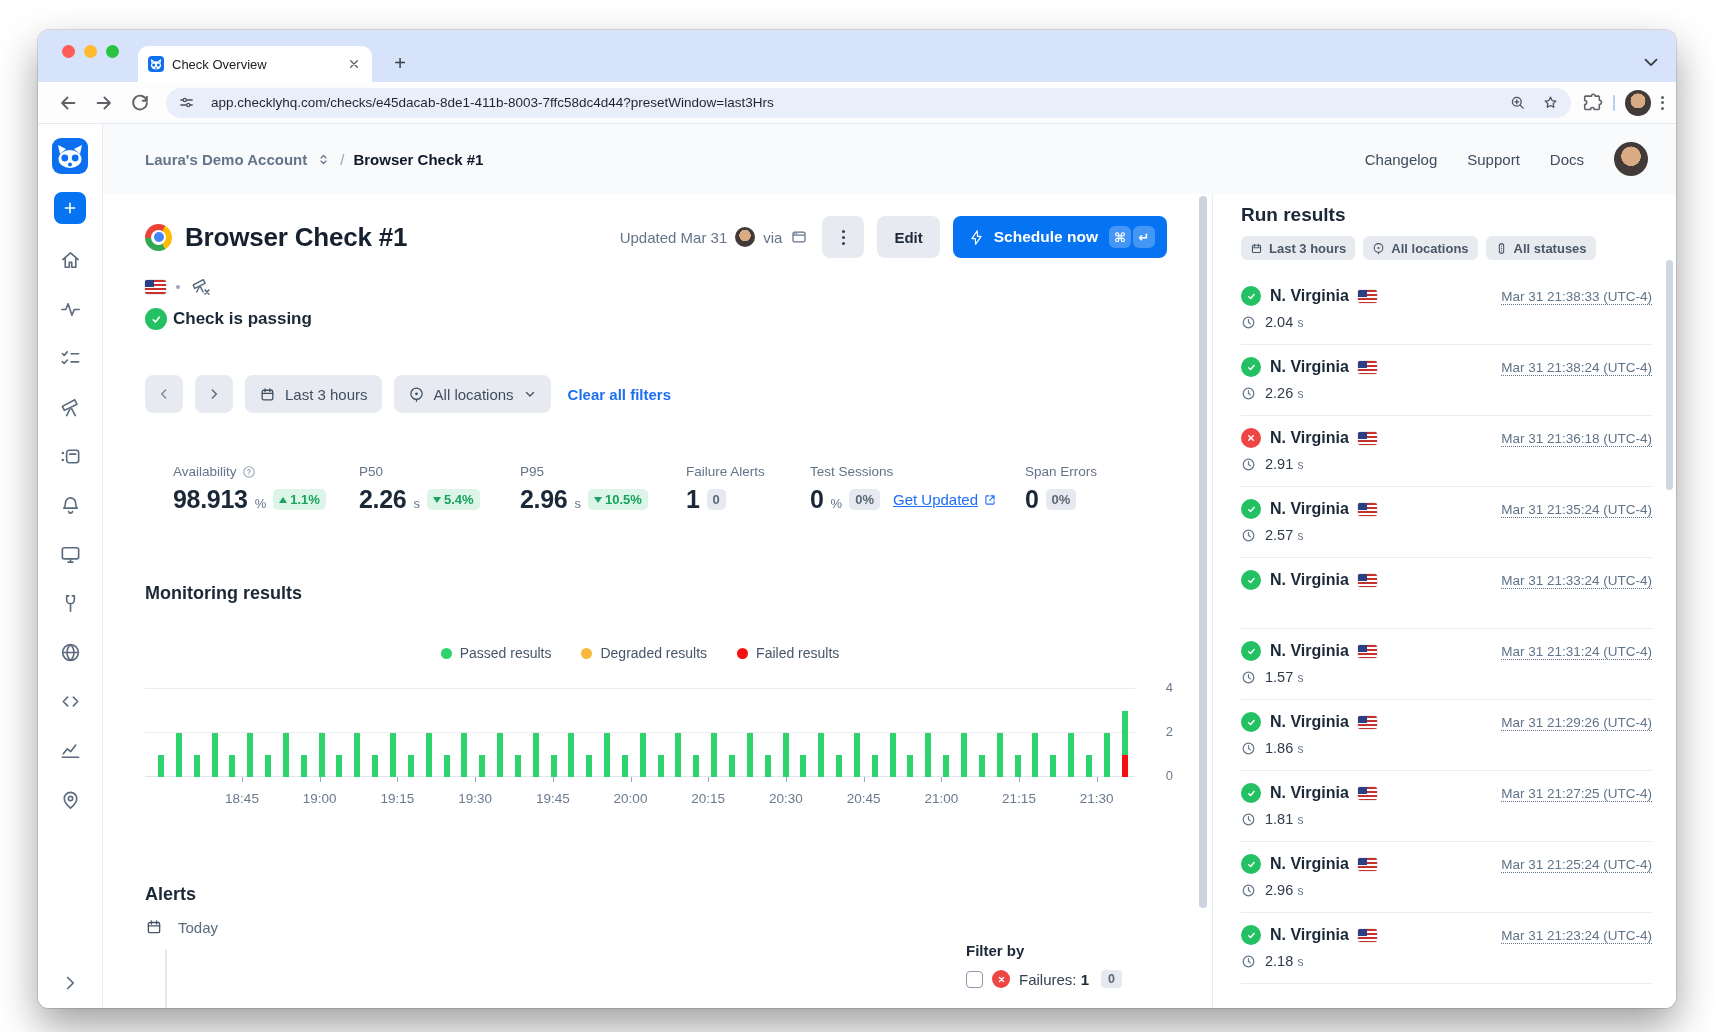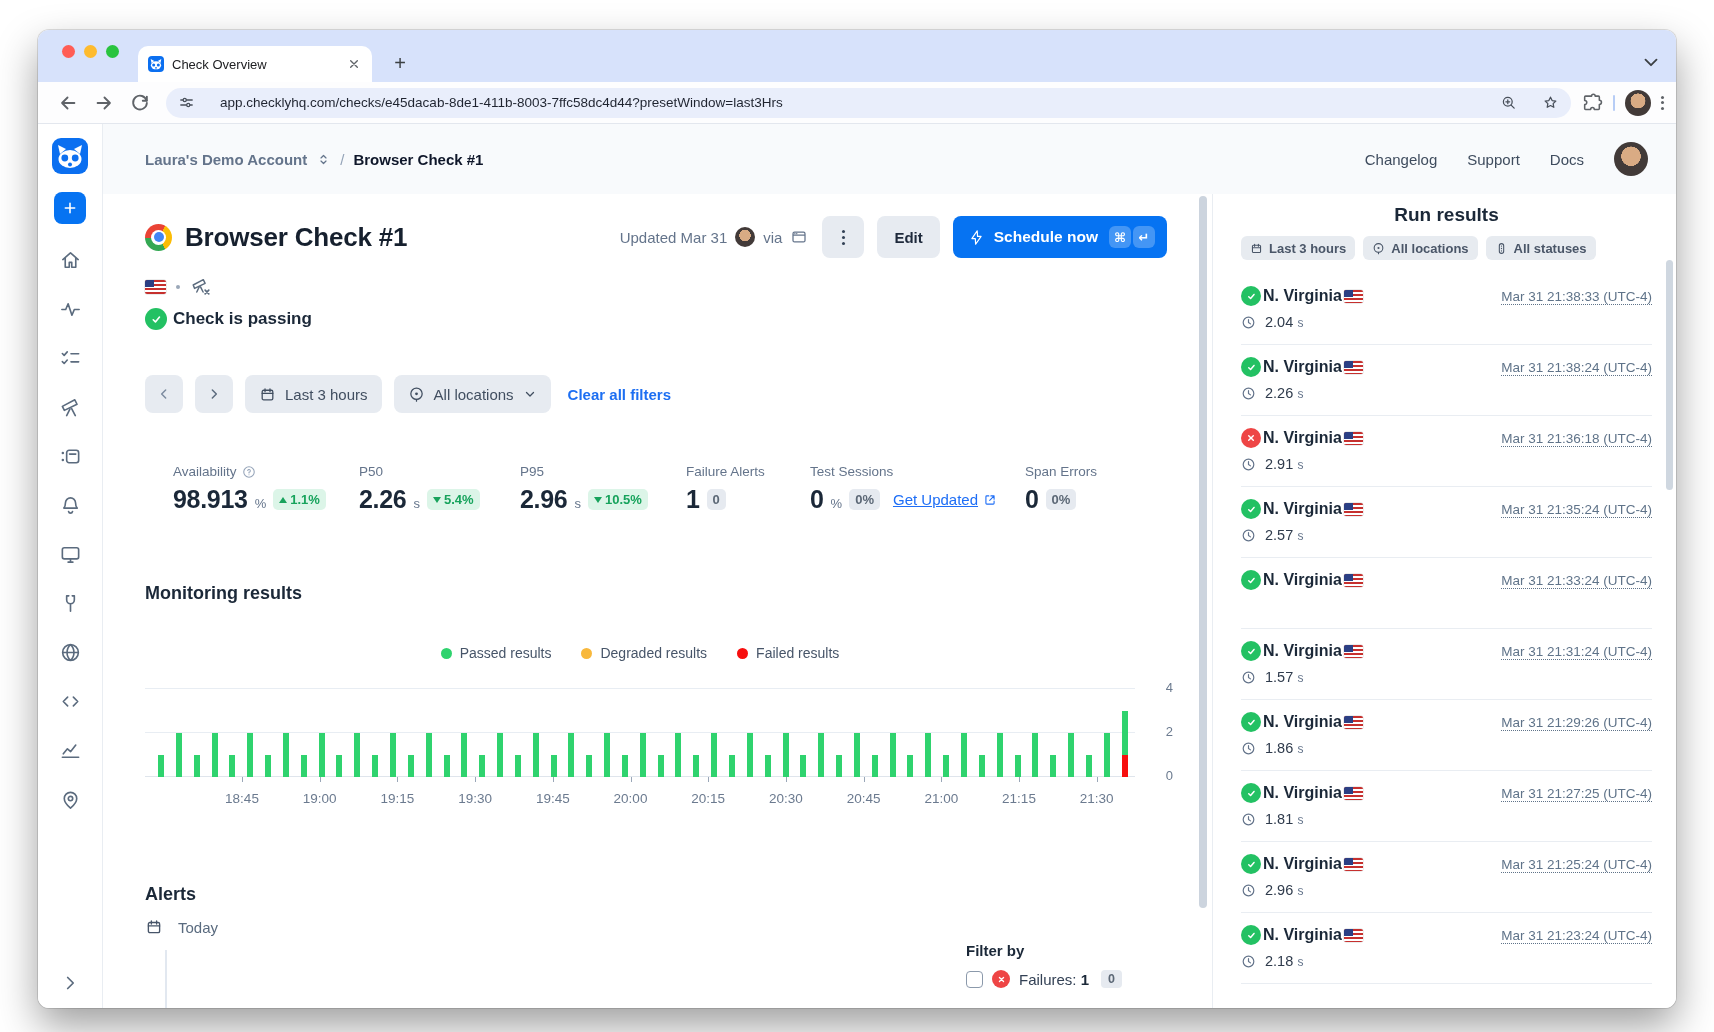--- a/index.html
+++ b/index.html
@@ -18,21 +18,21 @@
     border-radius:10px 10px 0 0; display:flex; align-items:center; padding:0 10px; gap:8px; }
   .tab-title { font-size:13px; color:#202124; flex:1; white-space:nowrap; overflow:hidden; }
   .tab-close { width:16px; height:16px; color:#5f6368; }
   .newtab { position:absolute; left:350px; bottom:7px; width:24px; height:24px; color:#3c4043;
     display:flex; align-items:center; justify-content:center; font-size:20px; font-weight:400; }
   .tabsearch { position:absolute; right:14px; bottom:9px; width:22px; height:22px; color:#3c4043; }
   .toolbar { height:42px; background:#fdfdfe; display:flex; align-items:center; padding:0 12px;
     border-bottom:1px solid #e3e7ee; }
   .nav-ic { width:22px; height:22px; color:#5f6368; margin:0 7px; flex:none; }
   .omnibox { flex:1; height:30px; background:#e9eefb; border-radius:15px; margin:0 10px 0 8px;
-    display:flex; align-items:center; padding:0 12px; gap:25px; min-width:0; }
+    display:flex; align-items:center; padding:0 12px; gap:16px; min-width:0; }
   .url { font-size:13.5px; color:#1f2430; white-space:nowrap; overflow:hidden; flex:1; }
   .omni-ic { width:17px; height:17px; color:#49505b; flex:none; }
   .tb-right { display:flex; align-items:center; gap:10px; flex:none; }
   .sep { width:2px; height:16px; background:#b7cdf6; border-radius:1px; }
   .avatar { border-radius:50%; background:radial-gradient(circle at 50% 42%, #d9ab84 0 37%, #423a38 38% 100%); flex:none; }
   .av26 { width:26px; height:26px; } .av34 { width:34px; height:34px; } .av20 { width:20px; height:20px; }
   .kebab { display:flex; flex-direction:column; gap:2.5px; align-items:center; }
   .kebab i { width:3px; height:3px; border-radius:50%; background:#5f6368; }
 
   
@@ -149,28 +149,28 @@
   .checkbox { width:17px; height:17px; border:1.5px solid #8b99ab; border-radius:4px; background:#fff; }
   .fail-ic { width:18px; height:18px; border-radius:50%; background:#ee4545; color:#fff; display:flex;
     align-items:center; justify-content:center; }
   .fail-text { font-size:15px; color:#334155; }
   .fail-count { font-weight:700; color:#1b2838; }
   .mini-badge { font-size:12.5px; font-weight:600; color:#5b6775; background:#e6eaf0; border-radius:4px;
     padding:2px 7px; margin-left:3px; }
 
   
   .run-panel { flex:1; background:#fff; border-left:1px solid #e9edf2; position:relative;
-    padding:10px 24px 0 28px; overflow:hidden;text-align:center; }
+    padding:10px 24px 0 28px; overflow:hidden; }
   .run-filters { display:flex; gap:8px; margin-top:10px; }
   .rf-pill { height:24px; background:#e7ebf0; border-radius:6px; display:flex; align-items:center;
     gap:6px; padding:0 9px; font-size:13px; font-weight:600; color:#4a5668; }
   .rf-pill svg { width:13px; height:13px; }
   .run-list { margin-top:14px; }
   .run-item { padding-top:12px; height:71px; border-bottom:1px solid #e9edf2; }
-  .run-top { display:flex; align-items:center; gap:2px; }
+  .run-top { display:flex; align-items:center; gap:9px; }
   .run-st { width:20px; height:20px; border-radius:50%; display:flex; align-items:center;
     justify-content:center; color:#fff; flex:none; }
   .run-loc { font-size:16px; font-weight:700; color:#1b2838; }
   .run-ts { margin-left:auto; font-size:13.5px; color:#5f7389; text-decoration:underline dotted;
     text-underline-offset:3px; text-decoration-thickness:1px; }
   .run-bot { display:flex; align-items:center; gap:9px; margin-top:7px; color:#64748b; }
   .run-bot svg { width:15px; height:15px; }
   .run-dur { font-size:14.5px; color:#2f3b4c; }
   .run-dur-unit { font-size:12px; color:#64748b; margin-left:1px; }
   .run-scroll { position:absolute; right:3px; top:66px; width:7px; height:230px; border-radius:4px;

